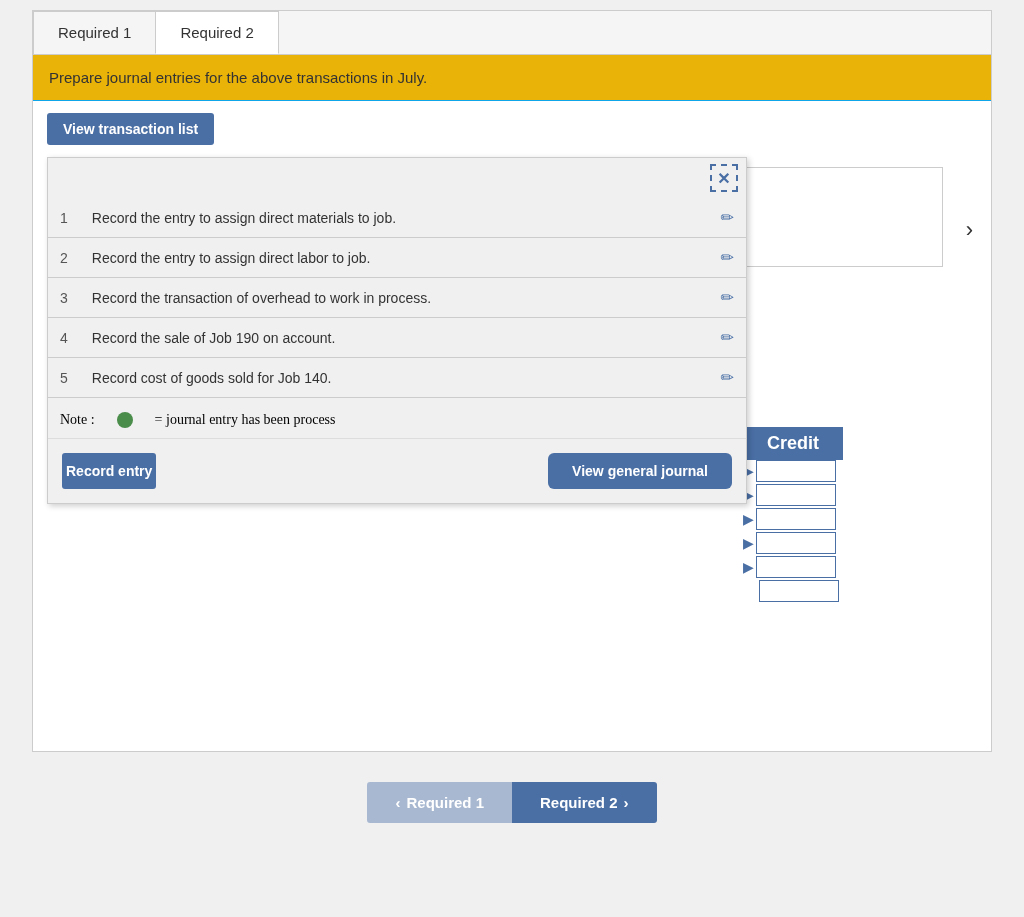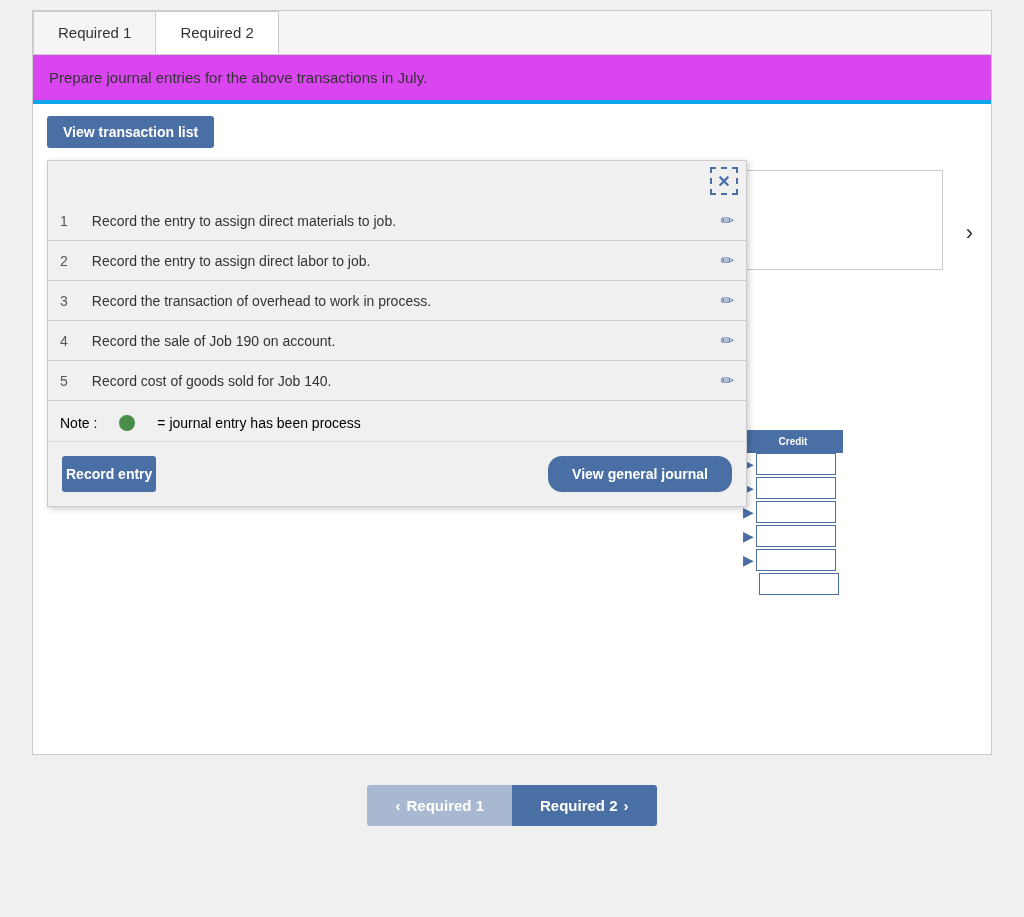--- a/index.html
+++ b/index.html
@@ -36,25 +36,25 @@
       margin-right: -1px;
     }
     .tab.active {
       background: #fff;
       border-bottom: 1px solid #fff;
       z-index: 1;
     }
 
     
     .instruction-banner {
-      background: #d946ef;
+      background: #eab308;
       padding: 14px 16px;
       font-size: 15px;
       color: #333;
-      border-bottom: 4px solid #0ea5e9;
+      border-bottom: 1px solid #0ea5e9;
     }
 
     
     .view-transaction-btn {
       display: inline-block;
       background: #4a6fa5;
       color: #fff;
       padding: 8px 16px;
       margin: 12px 14px;
       border: none;
@@ -164,21 +164,21 @@
     .credit-section {
       margin-top: 160px;
       margin-left: 20px;
     }
 
     .credit-header {
       background: #4a6fa5;
       color: #fff;
       font-weight: bold;
       padding: 6px 10px;
-      font-size: 10px;
+      font-size: 18px;
       width: 100px;
       text-align: center;
     }
 
     .credit-rows {
       width: 100px;
     }
 
     .credit-input-row {
       display: flex;
@@ -228,21 +228,21 @@
     }
 
     .btn-blue-large {
       background: #4a6fa5;
       color: #fff;
       border: none;
       padding: 10px 24px;
       font-size: 14px;
       font-weight: bold;
       cursor: pointer;
-      border-radius: 14px;
+      border-radius: 6px;
       margin-left: auto;
     }
 
     
     .footer-nav {
       display: flex;
       justify-content: center;
       gap: 0;
       margin-top: 30px;
       width: 960px;
@@ -340,21 +340,21 @@
               <td class="edit-icon"><span class="pencil-icon">✏</span></td>
             </tr>
             <tr>
               <td class="num">5</td>
               <td>Record cost of goods sold for Job 140.</td>
               <td class="edit-icon"><span class="pencil-icon">✏</span></td>
             </tr>
           </tbody>
         </table>
 
-        <div style="padding: 14px 12px 10px 12px; font-size:14px; display:flex; align-items:center; gap:22px;">
+        <div style="padding: 14px 12px 10px 12px; font-size:14px; display:flex; align-items:center; gap:22px;font-family:Liberation Serif, serif;">
           <span>Note :</span>
           <span class="green-dot"></span>
           <span>= journal entry has been process</span>
         </div>
 
         <div class="bottom-buttons">
           <button class="btn-blue">
             <span>Record entry</span>
           </button>
           <button class="btn-blue-large">

